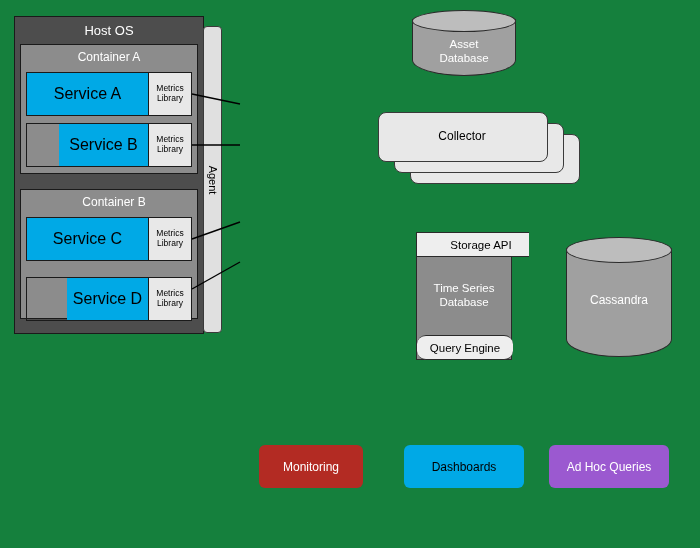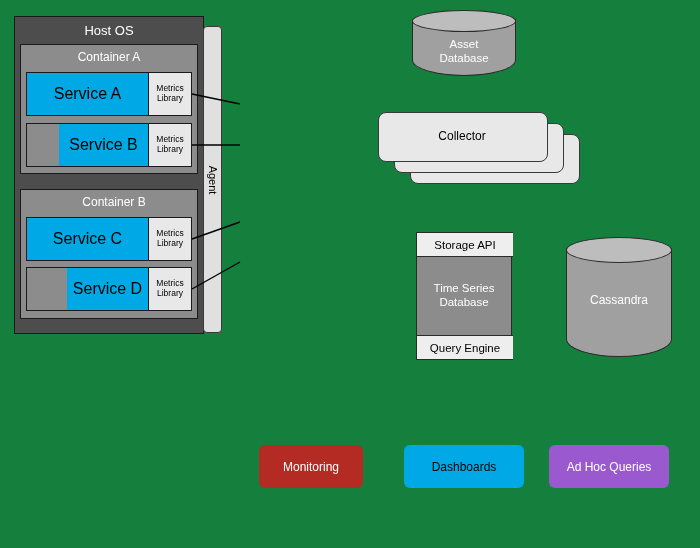--- a/index.html
+++ b/index.html
@@ -59,21 +59,21 @@
   .metrics-lib {
     width: 42px;
     background: #e8e8e8;
     display: flex; align-items: center; justify-content: center;
     text-align: center;
     color: #000000; font-size: 8.5px; line-height: 1.15;
   }
   #service-a-row { top: 72px; }
   #service-b-row { top: 123px; padding-left: 32px; }
   #service-c-row { top: 217px; }
-  #service-d-row { top: 267px; padding-left: 40px; }
+  #service-d-row { top: 277px; padding-left: 40px; }
 
   
   #agent-bar {
     left: 203px; top: 26px; width: 19px; height: 307px;
     background: #e0e0e0;
     border: 1px solid #3a3a3a;
     border-radius: 4px;
   }
   #agent-label {
     position: absolute;
@@ -142,22 +142,22 @@
   #tsdb { left: 416px; top: 232px; width: 96px; height: 128px;
           border: 1px solid #2a2a2a; background: #8c8c8c; }
   .tsdb-cap {
     position: absolute; left: 0; width: 96px; height: 23px;
     background: #eeeeee;
     border-top: 1px solid #2a2a2a;
     border-bottom: 1px solid #2a2a2a;
     display: flex; align-items: center; justify-content: center;
     color: #000000; font-size: 11.5px;
   }
-  #tsdb-storage-api { top: -1px; }
-  #tsdb-query-engine { bottom: -1px; }
+  #tsdb-storage-api { top: -1px; padding-left: 16px; }
+  #tsdb-query-engine { bottom: -1px; border-radius: 9px; }
   #tsdb-body-label {
     position: absolute; left: 0; right: 0; top: 48px;
     text-align: center; color: #ffffff; font-size: 11.5px; line-height: 1.25;
   }
 
   
   .consumer-btn {
     top: 445px; height: 43px;
     border-radius: 6px;
     display: flex; align-items: center; justify-content: center;

